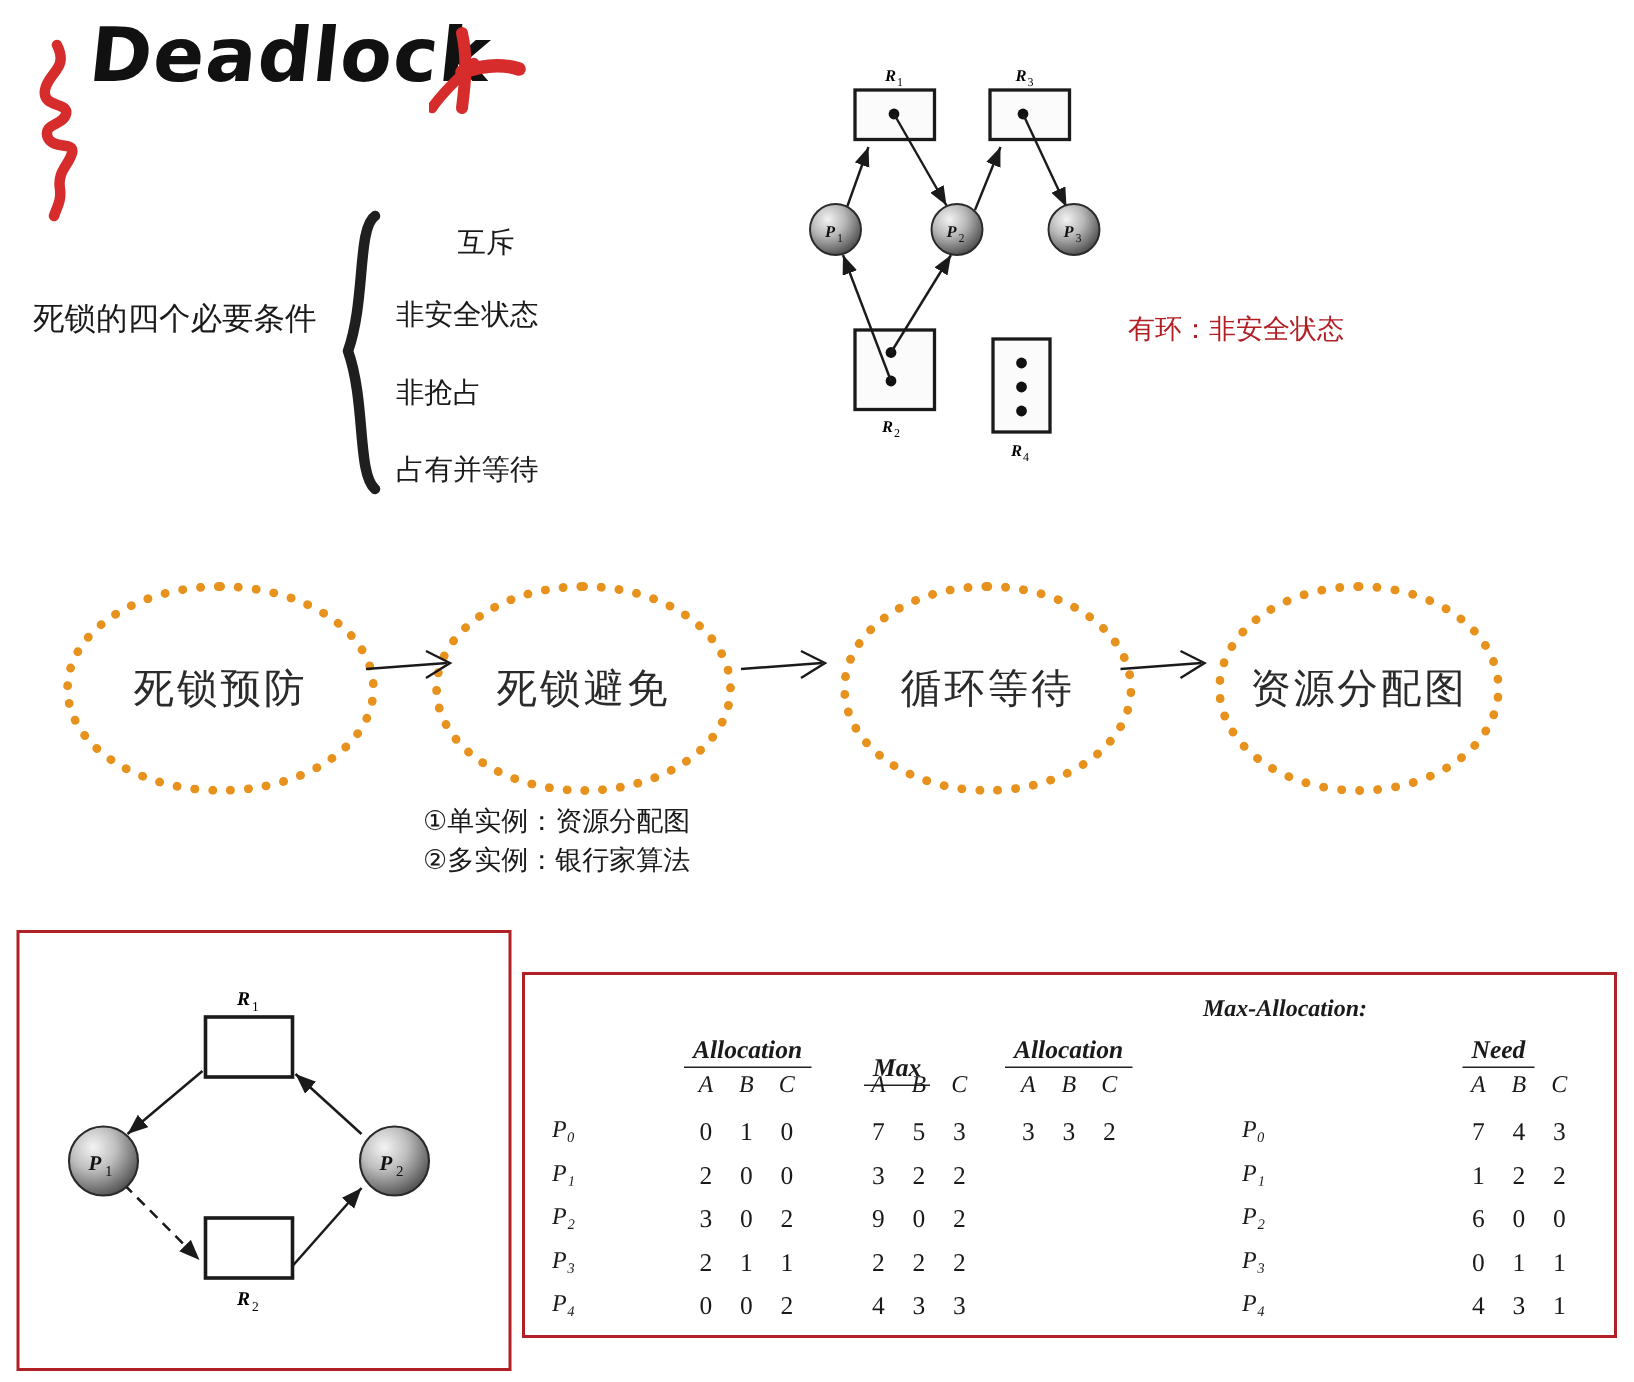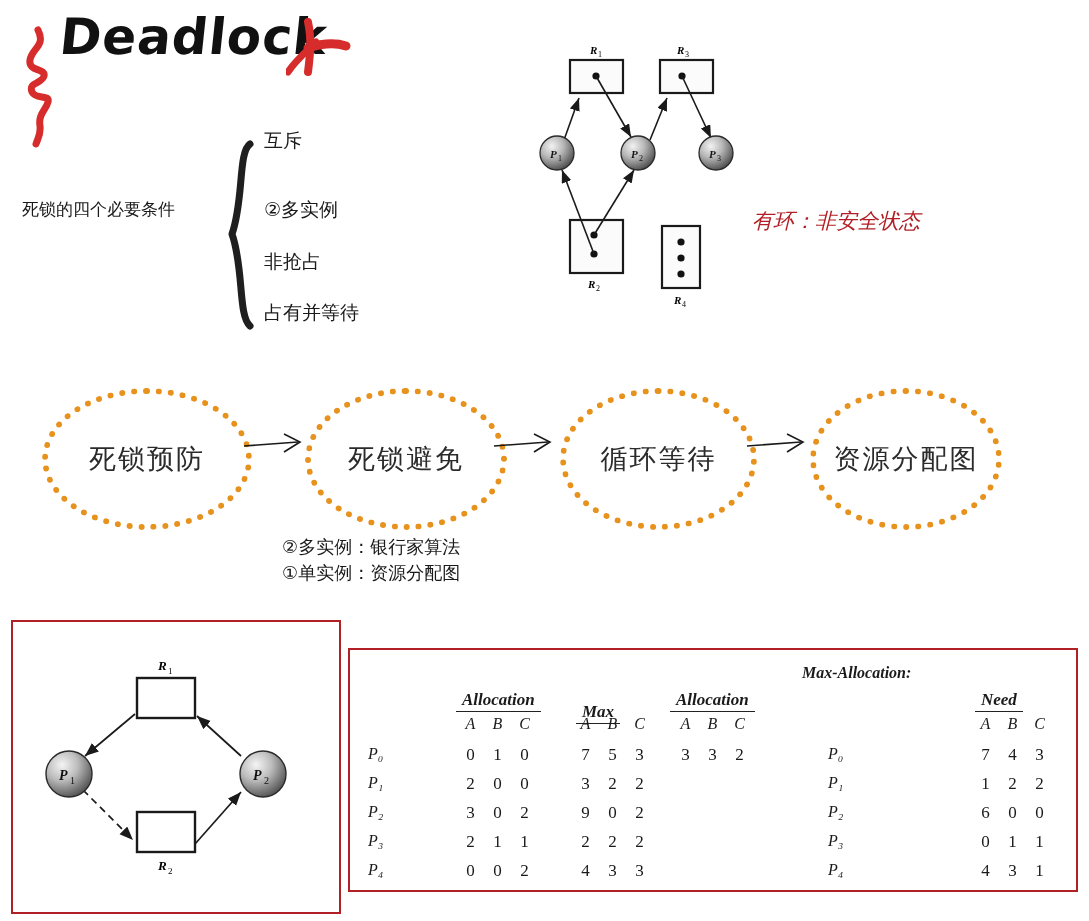--- a/index.html
+++ b/index.html
@@ -10,41 +10,41 @@
   .abs{position:absolute;}
 
   
   #title-text{
     left:60px;top:8px;font-size:50px;letter-spacing:1px;color:#111;
     font-family:"DejaVu Sans",sans-serif;font-weight:600;
     transform:skewX(-6deg);
   }
 
   
-  #conditions-label{left:22px;top:198px;font-size:17px;white-space:nowrap;}
+  #conditions-label{left:22px;top:198px;font-size:21px;white-space:nowrap;}
   .cond-item{font-size:19px;white-space:nowrap;left:264px;}
-  #cond-0{top:128px;}
+  #cond-0{top:149px;margin-left:41px;}
   #cond-1{top:197px;}
   #cond-2{top:249px;}
   #cond-3{top:300px;}
 
   
-  #cycle-note{left:752px;top:207px;font-size:21px;color:#b11f24;white-space:nowrap;font-style:italic;}
+  #cycle-note{left:752px;top:207px;font-size:18px;color:#b11f24;white-space:nowrap;}
 
   
   #rag-top{left:500px;top:30px;width:300px;height:300px;}
 
   
   .flow-ellipse{
     border:6px dotted #e8921e;border-radius:50%;
     display:flex;align-items:center;justify-content:center;
     font-size:27px;color:#2b2b2b;letter-spacing:2px;background:transparent;
   }
   #flow-0{left:42px;top:388px;width:198px;height:130px;}
-  #flow-1{left:305px;top:388px;width:190px;height:130px;}
+  #flow-1{left:288px;top:388px;width:190px;height:130px;}
   #flow-2{left:560px;top:388px;width:185px;height:130px;}
   #flow-3{left:810px;top:388px;width:180px;height:130px;}
   .flow-arrow{top:432px;width:62px;height:26px;}
   #arrow-0{left:242px;}
   #arrow-1{left:492px;}
   #arrow-2{left:745px;}
 
   #flow-note{left:282px;top:534px;font-size:18px;line-height:26px;white-space:nowrap;}
 
   
@@ -76,21 +76,21 @@
   <path d="M2 56 C10 44, 20 36, 30 26" stroke="#d72c2c" stroke-width="7" fill="none" stroke-linecap="round"></path>
 </svg>
 
 <div class="abs" id="conditions-label">死锁的四个必要条件</div>
 
 <svg class="abs" style="left:224px;top:140px;" width="36" height="190">
   <path d="M26 4 C14 12, 20 60, 8 94 C20 128, 14 176, 26 186" stroke="#1f1f1f" stroke-width="7" fill="none" stroke-linecap="round" stroke-linejoin="round"></path>
 </svg>
 
 <div class="abs cond-item" id="cond-0">互斥</div>
-<div class="abs cond-item" id="cond-1">②多实例</div>
+<div class="abs cond-item" id="cond-1">非安全状态</div>
 <div class="abs cond-item" id="cond-2">非抢占</div>
 <div class="abs cond-item" id="cond-3">占有并等待</div>
 
 <svg class="abs" id="rag-top" viewBox="0 0 300 300">
   <defs>
     <radialGradient id="sph" cx="35%" cy="30%" r="75%">
       <stop offset="0%" stop-color="#f2f2f2"></stop>
       <stop offset="45%" stop-color="#b8b8b8"></stop>
       <stop offset="100%" stop-color="#4a4a4a"></stop>
     </radialGradient>
@@ -176,22 +176,22 @@
 <svg class="abs flow-arrow" id="arrow-1" viewBox="0 0 62 26">
   <line x1="2" y1="14" x2="56" y2="10" stroke="#1a1a1a" stroke-width="1.6"></line>
   <path d="M42 2 L58 10 L42 20" stroke="#1a1a1a" stroke-width="1.6" fill="none"></path>
 </svg>
 <svg class="abs flow-arrow" id="arrow-2" viewBox="0 0 62 26">
   <line x1="2" y1="14" x2="56" y2="10" stroke="#1a1a1a" stroke-width="1.6"></line>
   <path d="M42 2 L58 10 L42 20" stroke="#1a1a1a" stroke-width="1.6" fill="none"></path>
 </svg>
 
 <div class="abs" id="flow-note">
+  <div>①单实例：资源分配图</div>
   <div>②多实例：银行家算法</div>
-  <div>①单实例：资源分配图</div>
 </div>
 
 <div class="abs" id="rag-bottom-box">
   <svg width="322" height="286" viewBox="0 0 322 286">
     <defs>
       <radialGradient id="sph2" cx="35%" cy="30%" r="75%">
         <stop offset="0%" stop-color="#f4f4f4"></stop>
         <stop offset="45%" stop-color="#bdbdbd"></stop>
         <stop offset="100%" stop-color="#4f4f4f"></stop>
       </radialGradient>

